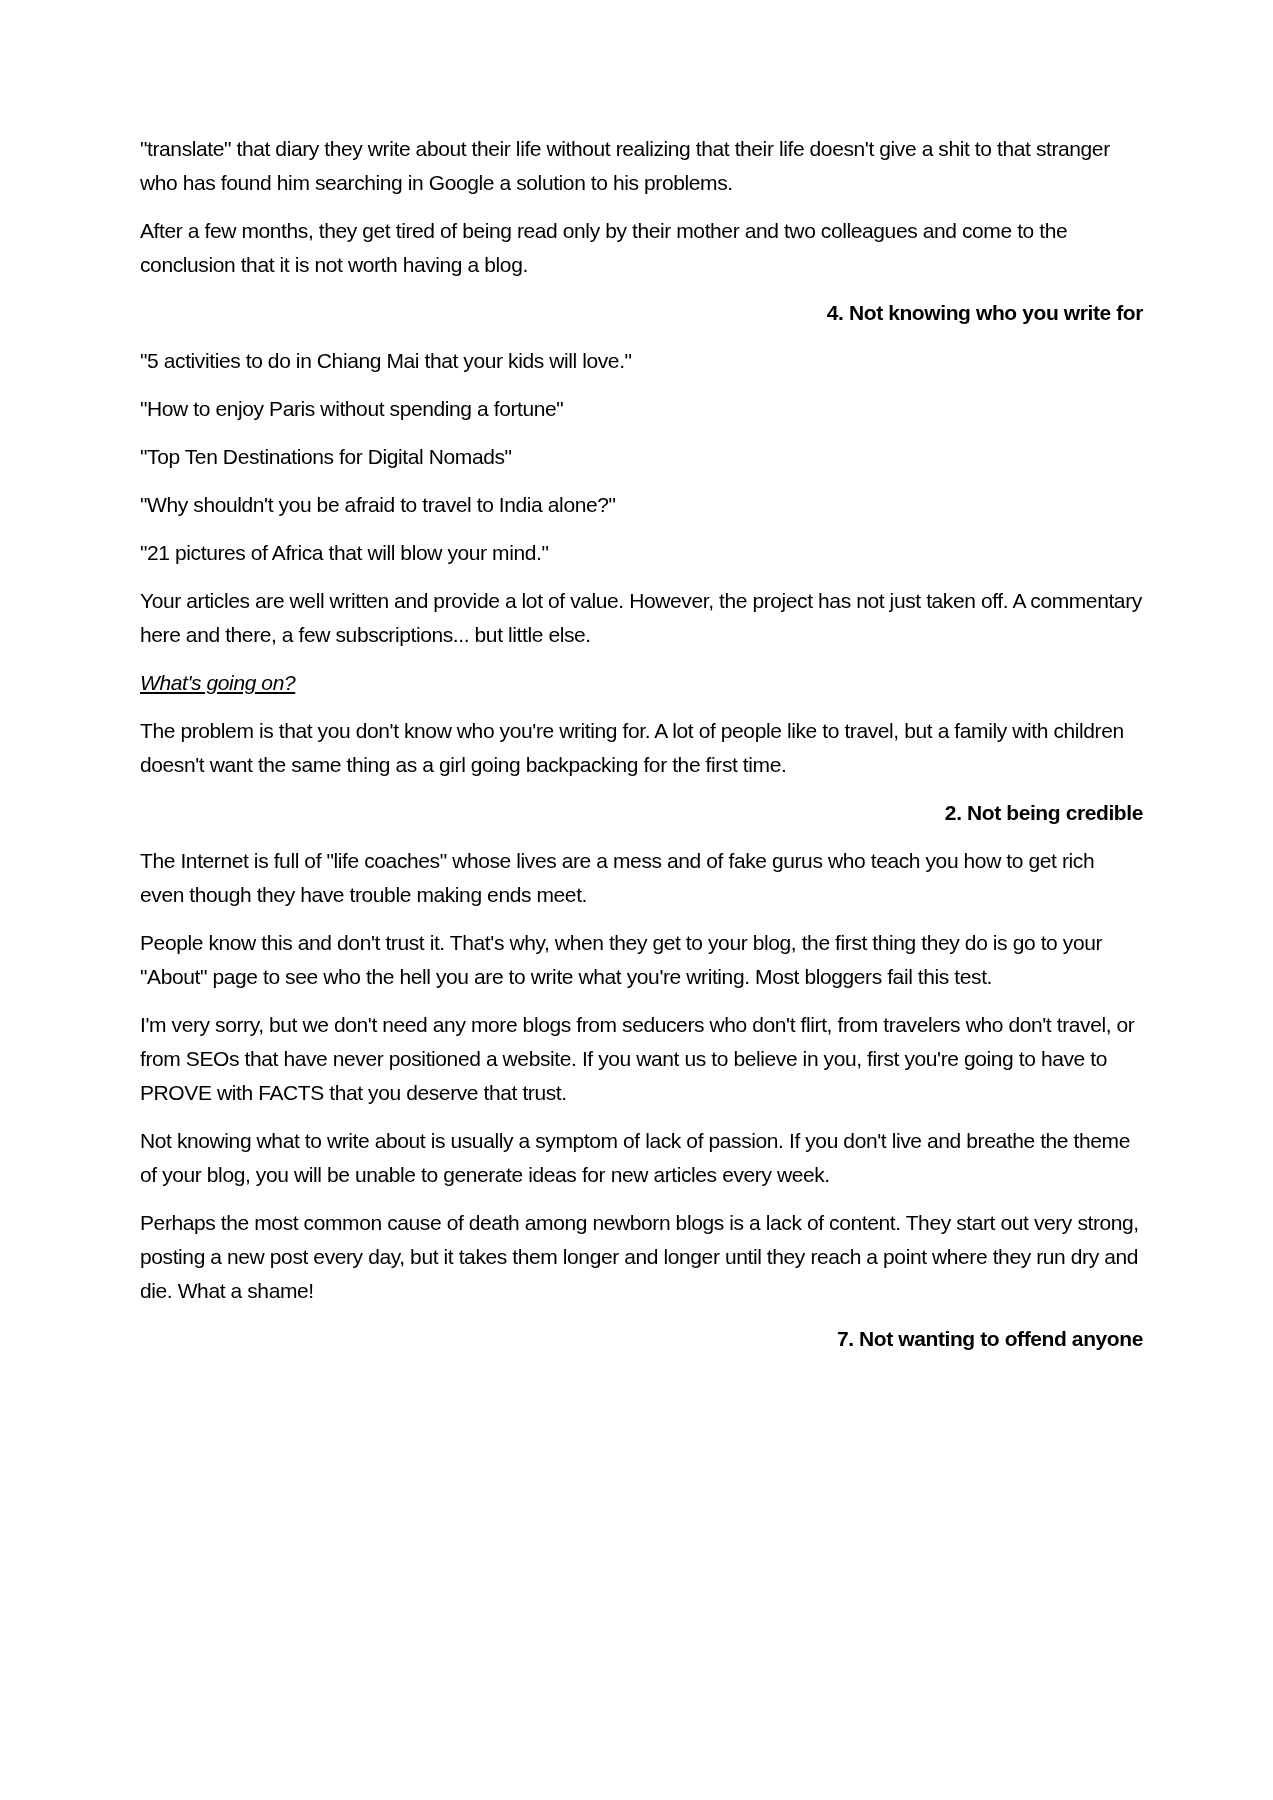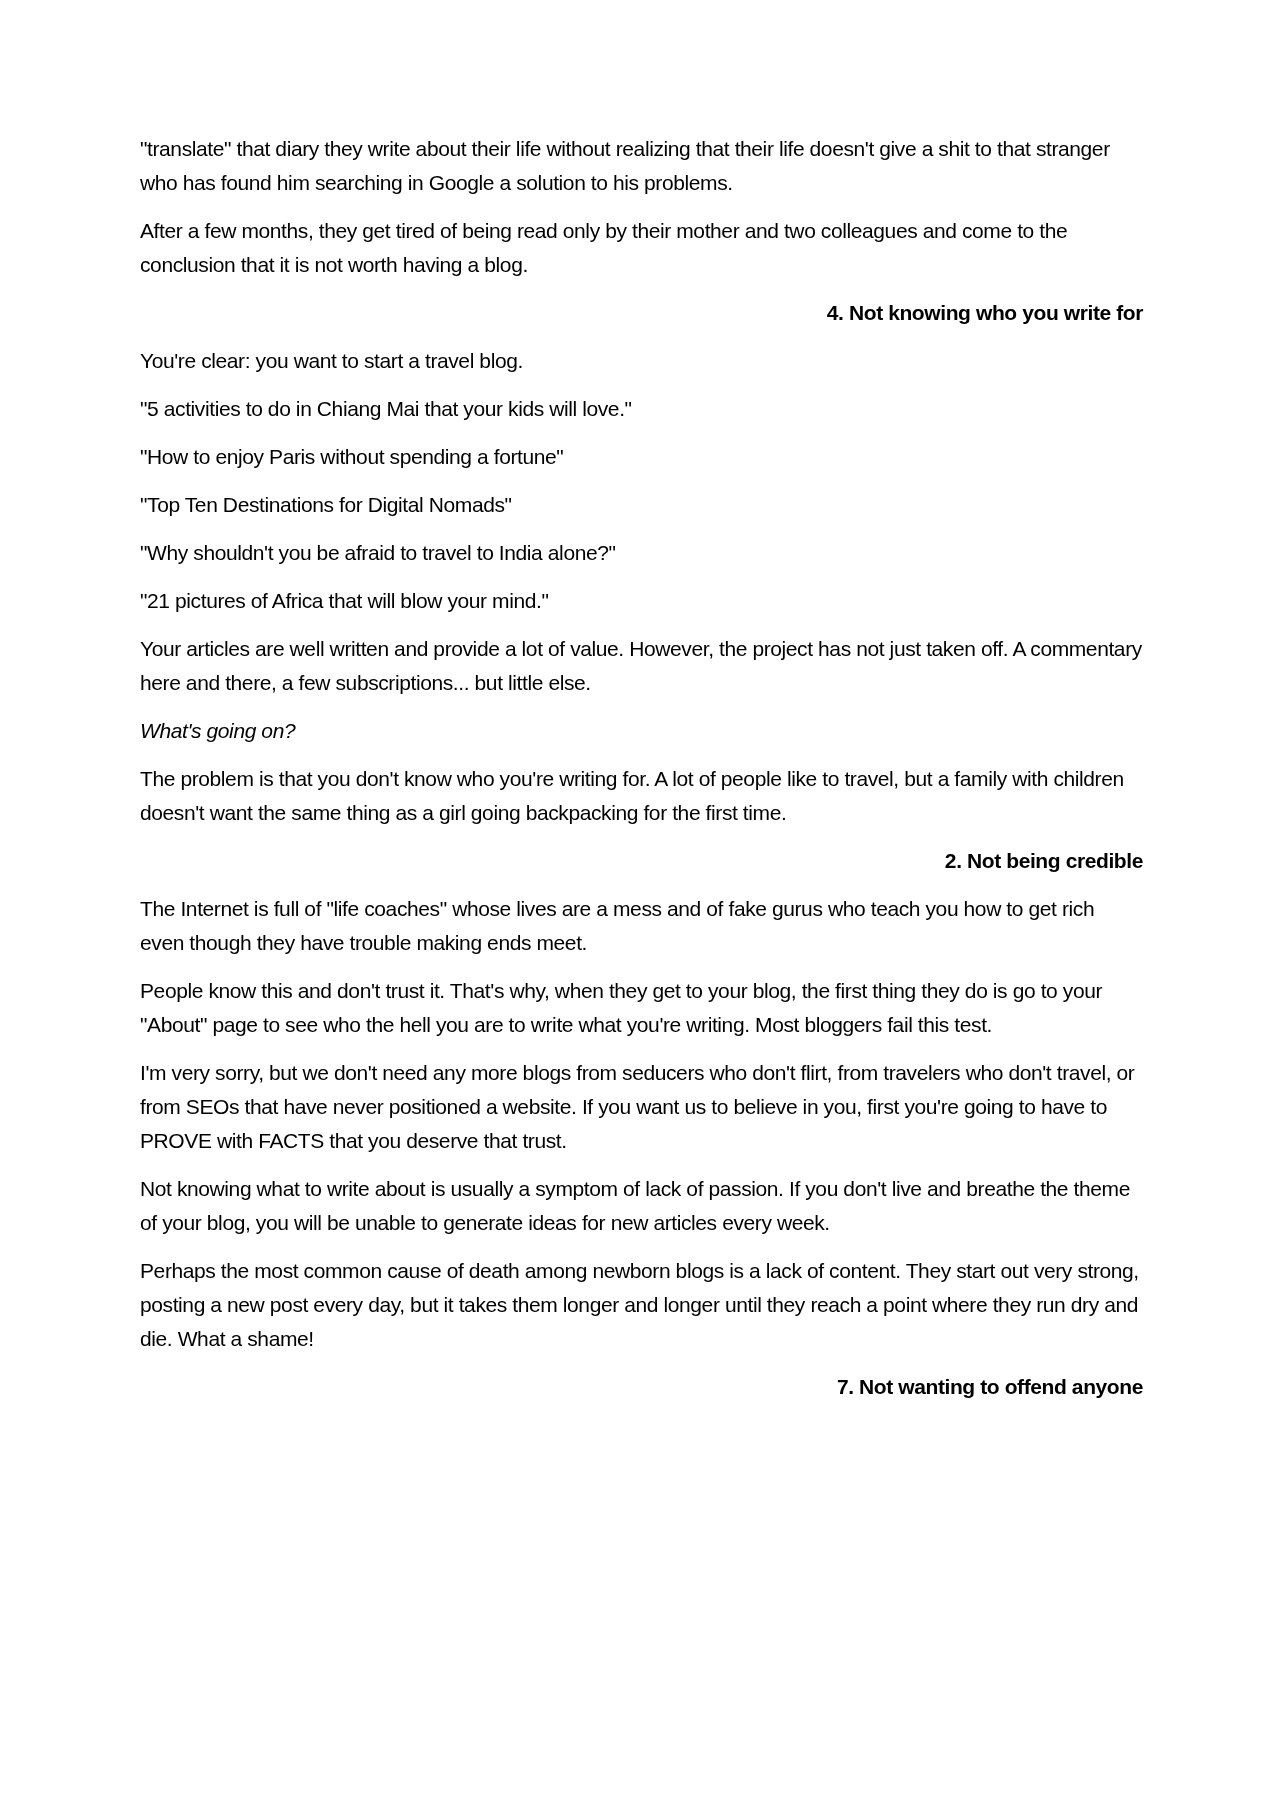--- a/index.html
+++ b/index.html
@@ -24,40 +24,40 @@
   .para {
     font-size: 21px;
     line-height: 34px;
     letter-spacing: -0.4px;
     margin: 0 0 14px 0;
     font-weight: 400;
     color: #000000;
   }
   .para-italic {
     font-style: italic;
+    text-decoration: underline;
   }
   .heading {
     font-size: 21px;
     line-height: 34px;
     letter-spacing: -0.4px;
     margin: 0 0 14px 0;
     font-weight: 700;
     color: #000000;
     text-align: right;
   }
 </style>
 </head>
 <body>
 
 <div class="page">
   <div class="content">
       <p class="para">"translate" that diary they write about their life without realizing that their life doesn't give a shit to that stranger who has found him searching in Google a solution to his problems.</p>
       <p class="para">After a few months, they get tired of being read only by their mother and two colleagues and come to the conclusion that it is not worth having a blog.</p>
       <h2 class="heading">4. Not knowing who you write for</h2>
-      <p class="para">You're clear: you want to start a travel blog.</p>
       <p class="para">"5 activities to do in Chiang Mai that your kids will love."</p>
       <p class="para">"How to enjoy Paris without spending a fortune"</p>
       <p class="para">"Top Ten Destinations for Digital Nomads"</p>
       <p class="para">"Why shouldn't you be afraid to travel to India alone?"</p>
       <p class="para">"21 pictures of Africa that will blow your mind."</p>
       <p class="para">Your articles are well written and provide a lot of value. However, the project has not just taken off. A commentary here and there, a few subscriptions... but little else.</p>
       <p class="para para-italic">What's going on?</p>
       <p class="para">The problem is that you don't know who you're writing for. A lot of people like to travel, but a family with children doesn't want the same thing as a girl going backpacking for the first time.</p>
       <h2 class="heading">2. Not being credible</h2>
       <p class="para">The Internet is full of "life coaches" whose lives are a mess and of fake gurus who teach you how to get rich even though they have trouble making ends meet.</p>

